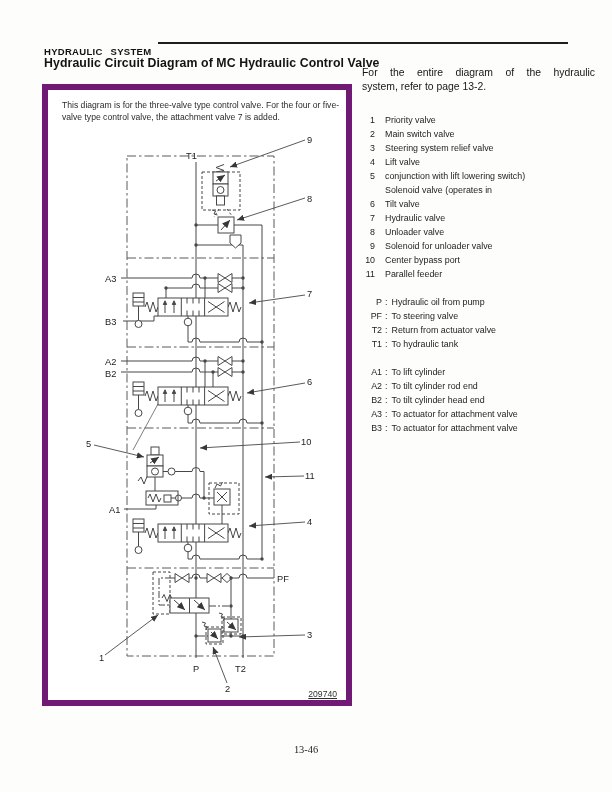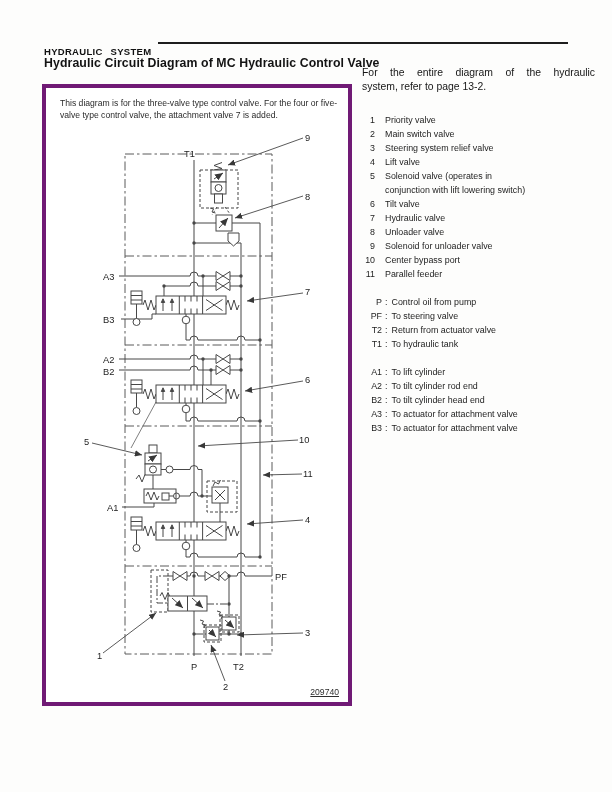--- a/index.html
+++ b/index.html
@@ -2,21 +2,21 @@
 <html><head>
 <meta charset="utf-8">
 <style>
   html,body{margin:0;padding:0;background:#fff;}
   .page{position:relative;width:612px;height:792px;background:#fdfdfc;overflow:hidden;
         font-family:"Liberation Sans",sans-serif;color:#1a1a1a;}
   .hdr{position:absolute;left:44px;top:46px;font-size:9.5px;font-weight:bold;
        letter-spacing:.3px;word-spacing:5px;color:#111;}
   .hdr-rule{position:absolute;left:158px;top:42px;width:410px;height:2.2px;background:#1d1d1d;}
   .title{position:absolute;left:44px;top:56px;font-size:12.3px;font-weight:bold;color:#131313;letter-spacing:.1px;}
-  .figbox{position:absolute;left:42px;top:84px;width:310px;height:622px;border:4px solid #701a75;
+  .figbox{position:absolute;left:42px;top:84px;width:310px;height:622px;border:6px solid #701a75;
           background:#fff;box-sizing:border-box;}
   .fignote{position:absolute;left:14px;top:9px;width:294px;font-size:8.6px;line-height:12.4px;color:#2b2b2b;}
   .figsvg{position:absolute;left:0;top:0;overflow:visible;}
   .fignum{position:absolute;right:9px;top:599px;font-size:8.6px;color:#2e2e2e;text-decoration:underline;}
   .refintro{position:absolute;left:362px;top:66px;width:233px;font-family:Liberation Sans, sans-serif;
             font-size:10.4px;line-height:13.6px;color:#161616;}
   .refintro .j{text-align:justify;text-align-last:justify;}
   .parts{position:absolute;left:362px;top:113px;font-size:8.9px;color:#1d1d1d;}
   .prow{display:flex;line-height:14px;}
   .pnum{width:13px;text-align:right;margin-right:10px;flex:none;}
@@ -281,22 +281,22 @@
         <span class="pnum">3</span>
         <span class="plabel">Steering system relief valve</span>
       </div>
     <div class="prow">
         <span class="pnum">4</span>
         <span class="plabel">Lift valve</span>
       </div>
     <div class="prow">
         <span class="pnum">5</span>
         <span class="plabel">
+          <div>conjunction with lift lowering switch)</div>
           <div>Solenoid valve (operates in</div>
-          <div>conjunction with lift lowering switch)</div>
         </span>
       </div>
     <div class="prow">
         <span class="pnum">6</span>
         <span class="plabel">Tilt valve</span>
       </div>
     <div class="prow">
         <span class="pnum">7</span>
         <span class="plabel">Hydraulic valve</span>
       </div>
@@ -315,21 +315,21 @@
     <div class="prow">
         <span class="pnum">11</span>
         <span class="plabel">Parallel feeder</span>
       </div>
   </div>
 
   <div class="legend-ports">
     <div class="lrow">
         <span class="lname">P</span>
         <span class="lsep">:</span>
-        <span class="ldesc">Control oil from pump</span>
+        <span class="ldesc">Hydraulic oil from pump</span>
       </div>
     <div class="lrow">
         <span class="lname">PF</span>
         <span class="lsep">:</span>
         <span class="ldesc">To steering valve</span>
       </div>
     <div class="lrow">
         <span class="lname">T2</span>
         <span class="lsep">:</span>
         <span class="ldesc">Return from actuator valve</span>
@@ -362,13 +362,14 @@
         <span class="lsep">:</span>
         <span class="ldesc">To actuator for attachment valve</span>
       </div>
     <div class="lrow">
         <span class="lname">B3</span>
         <span class="lsep">:</span>
         <span class="ldesc">To actuator for attachment valve</span>
       </div>
   </div>
 
+  <div class="pageno">13-46</div>
 </div>
 
 </body></html>

